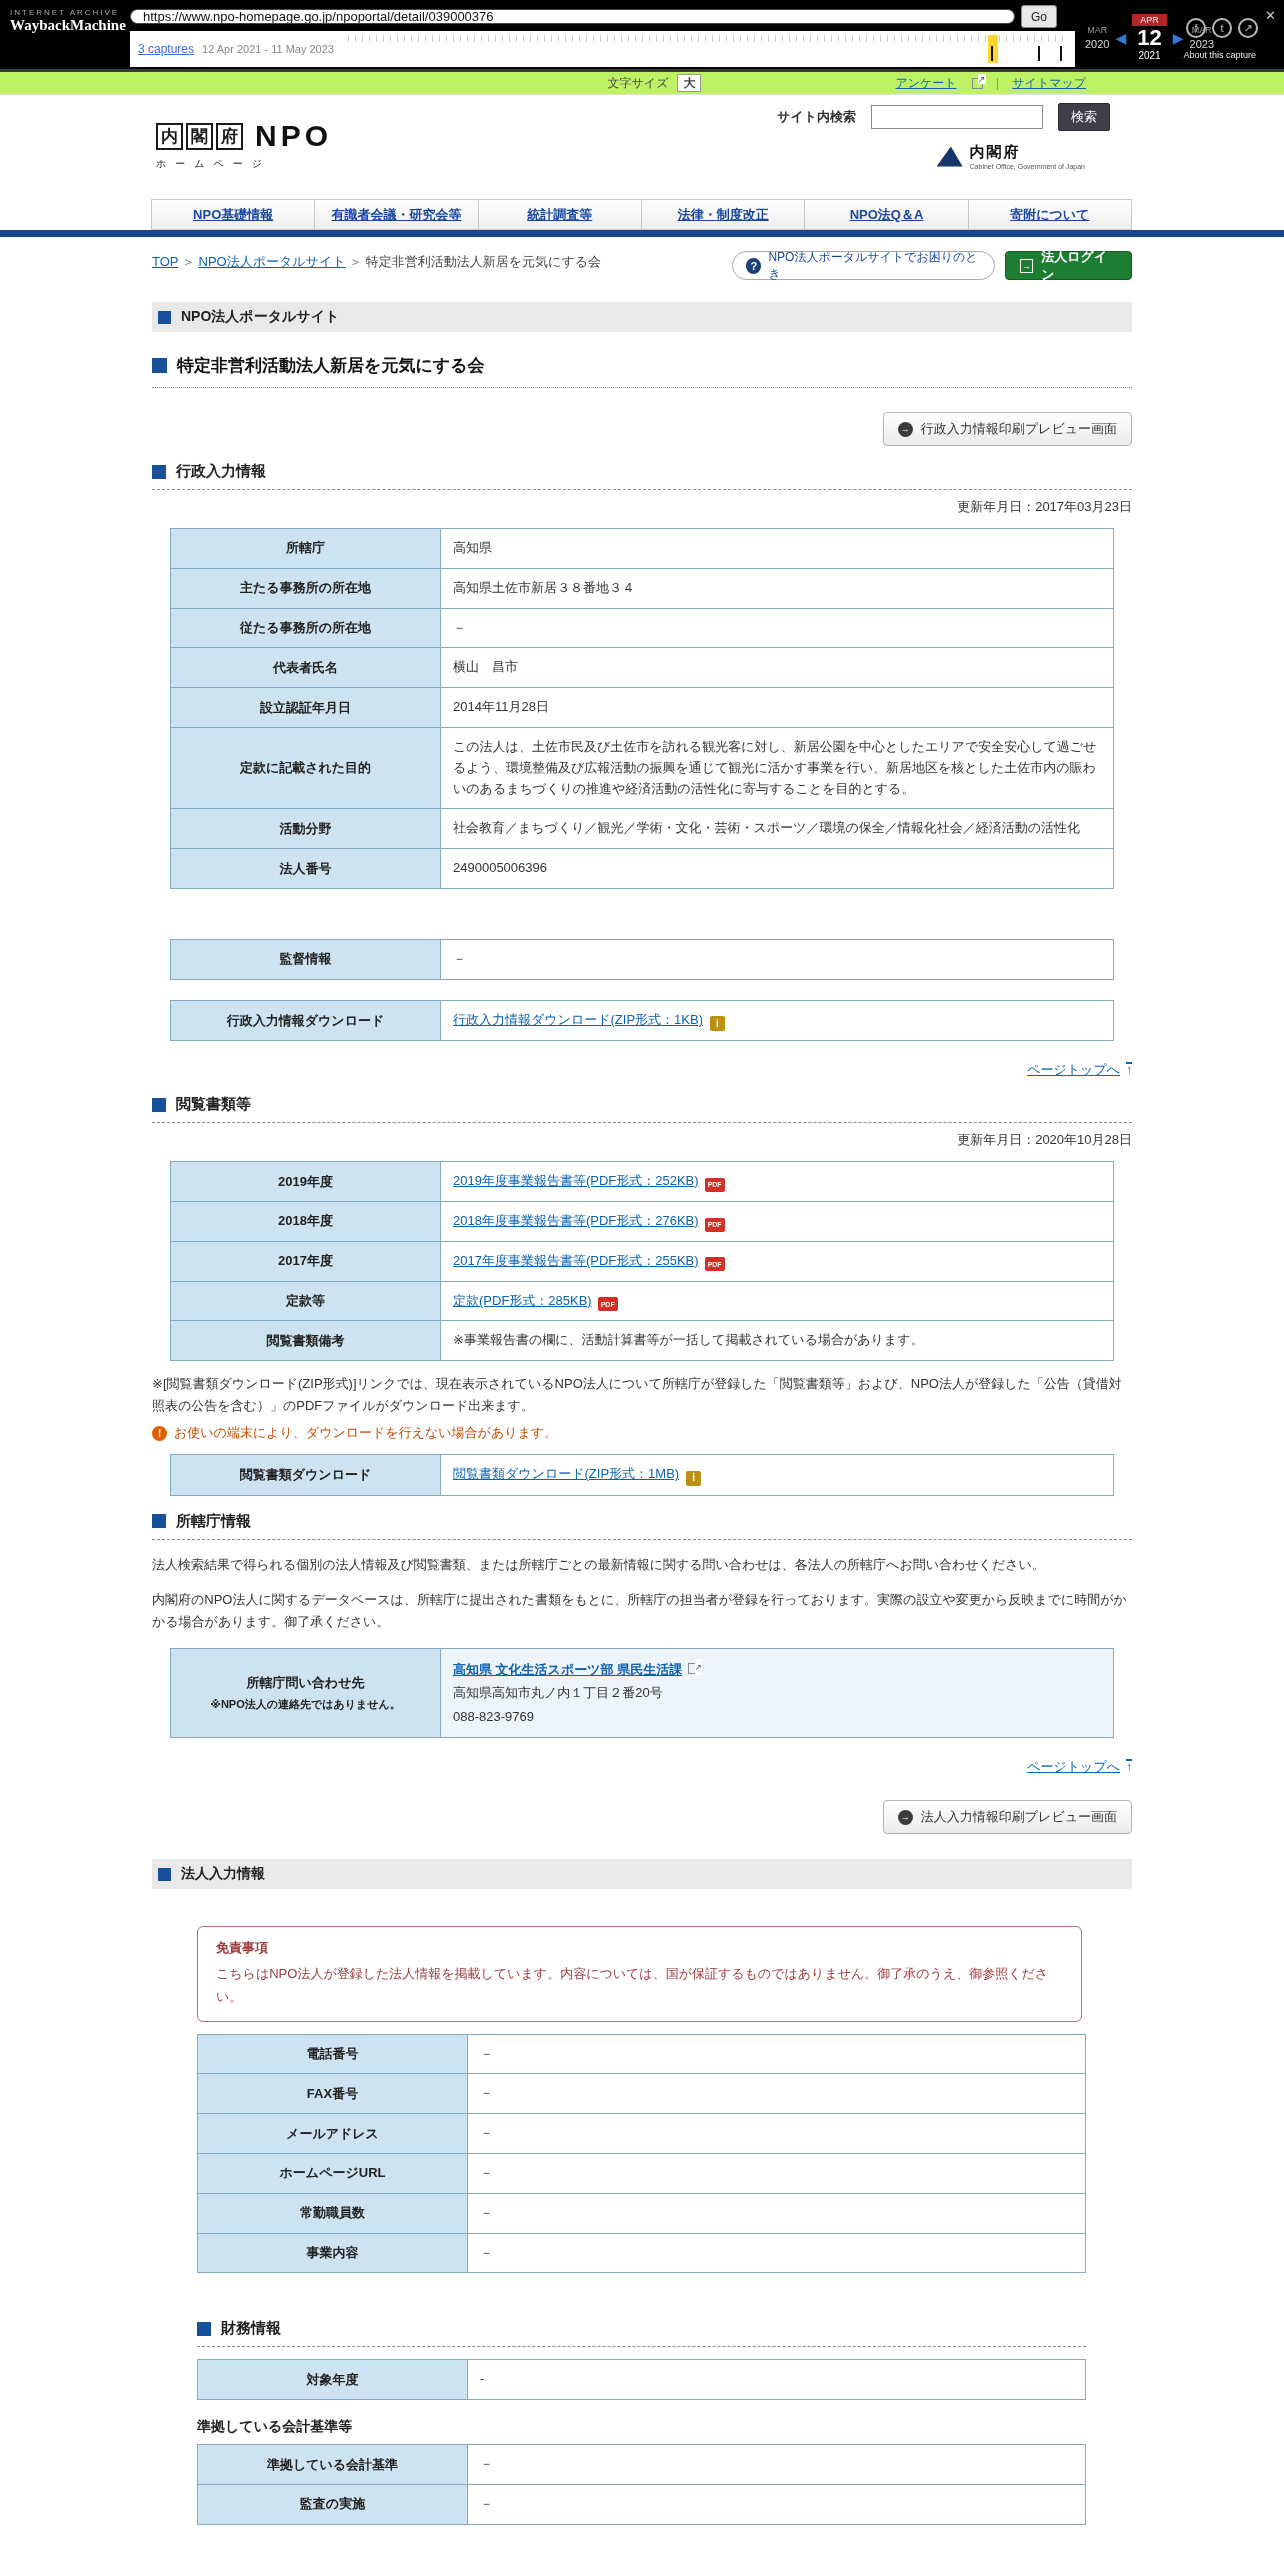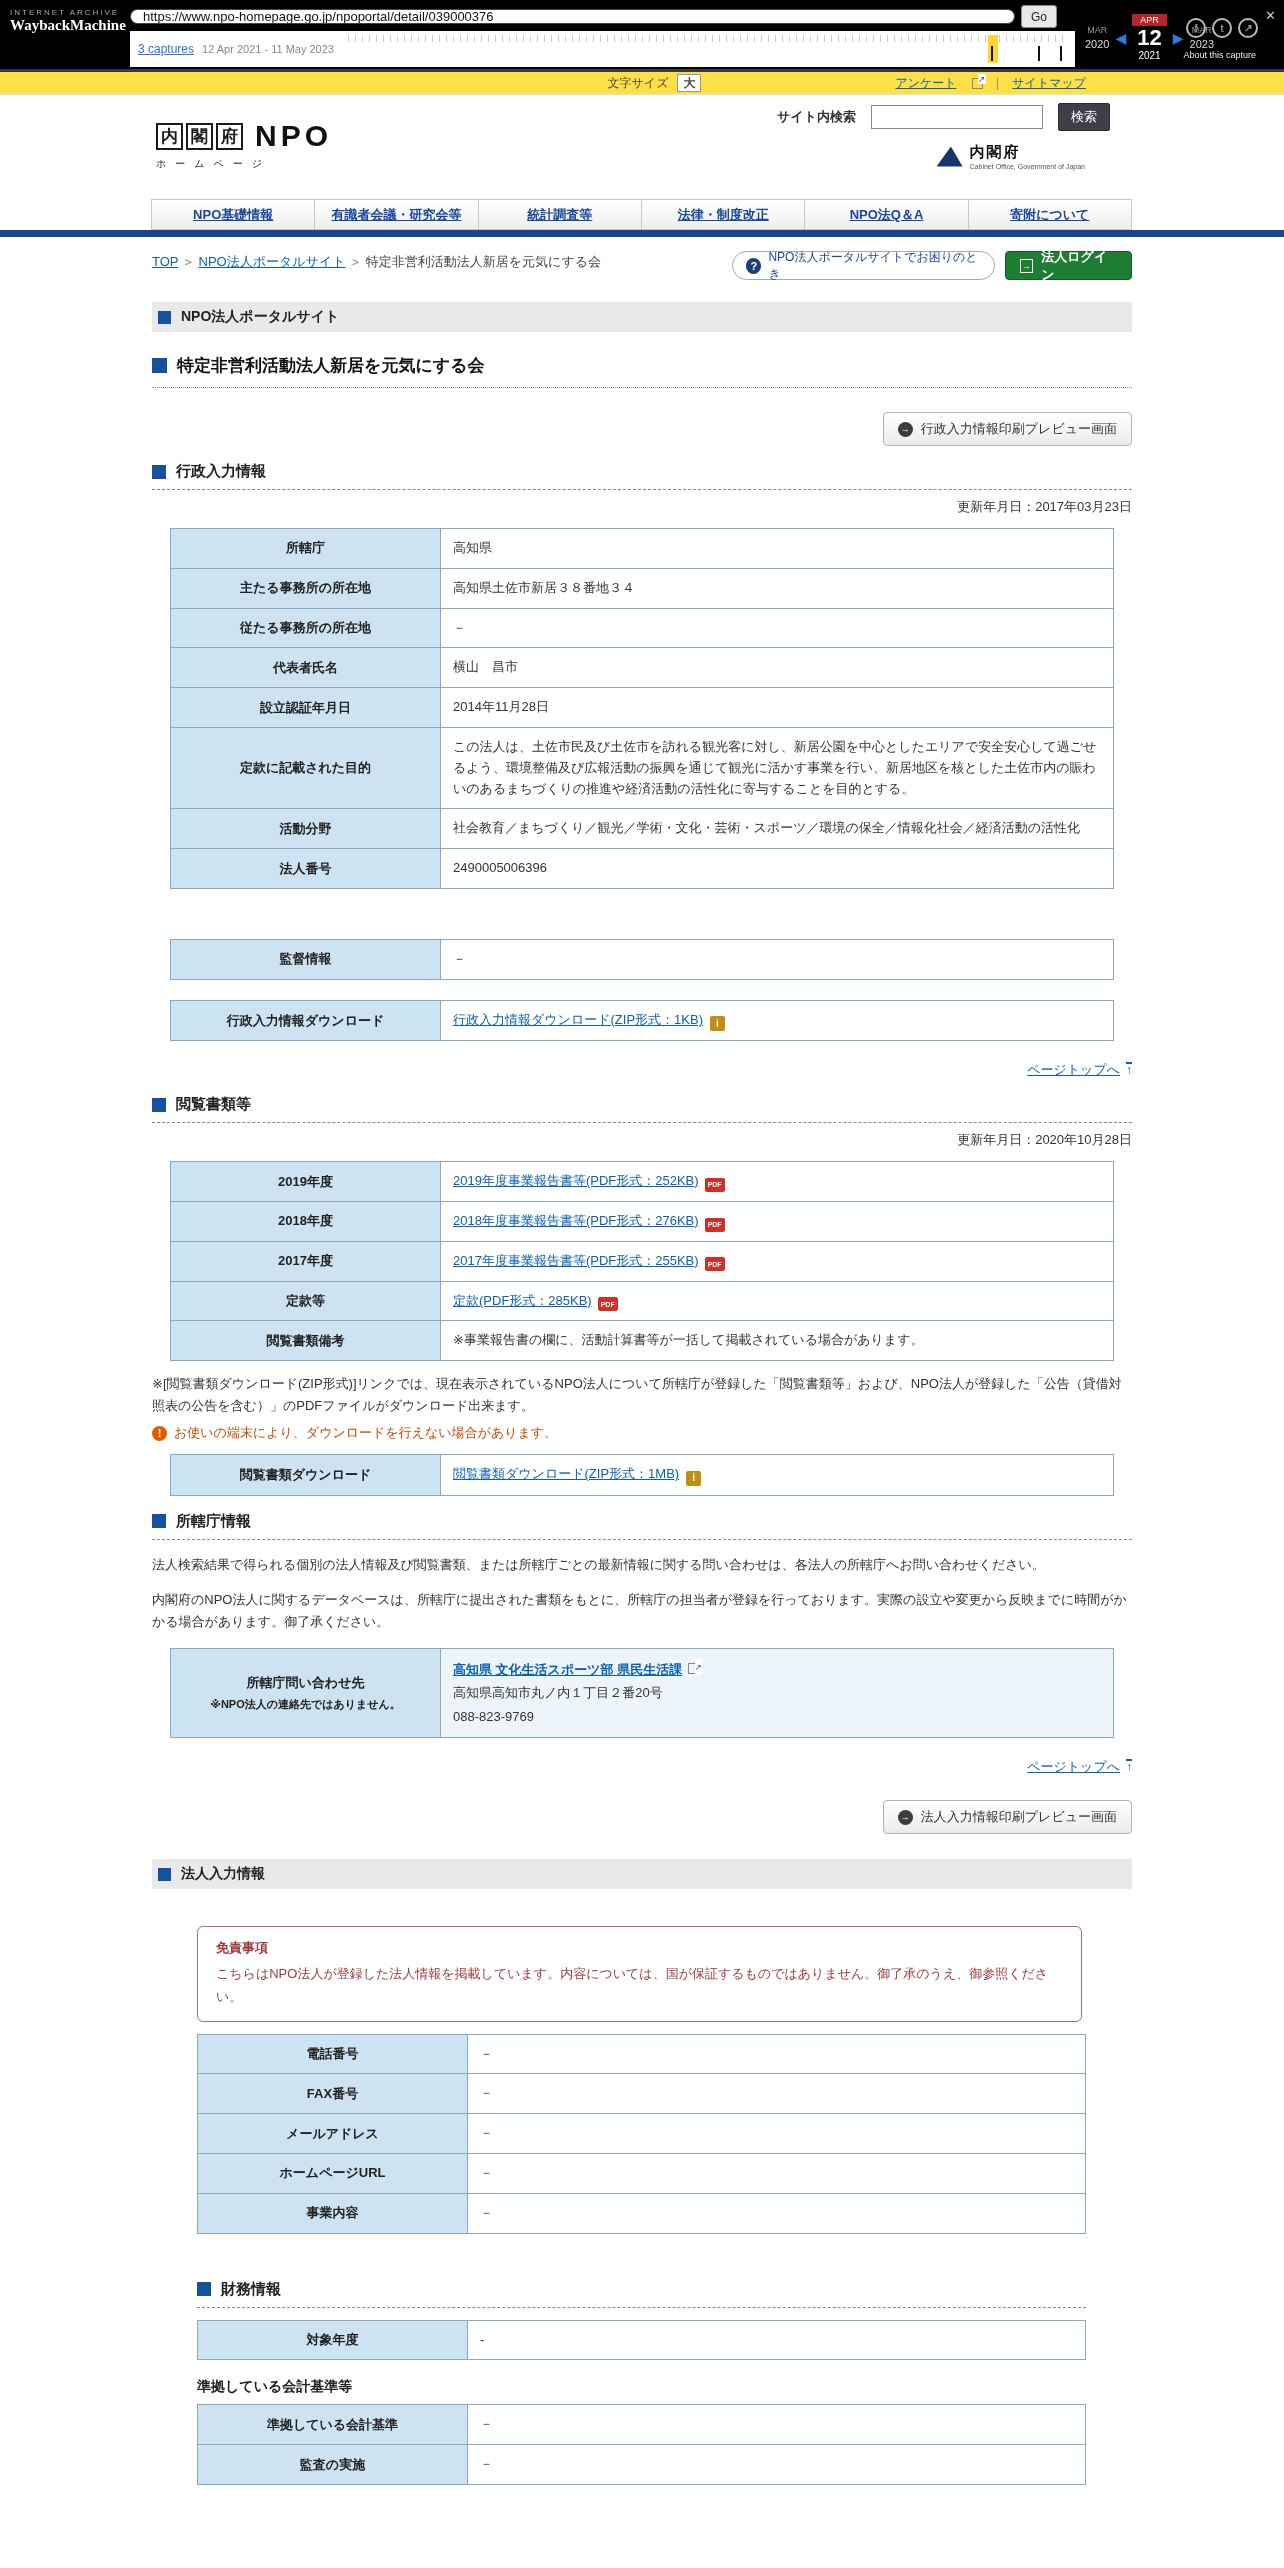--- a/index.html
+++ b/index.html
@@ -34,21 +34,21 @@
   .wb-d { font-size:22px; font-weight:bold; color:#fff; line-height:1.05; }
   .wb-y-cur { font-size:10px; color:#fff; }
   .wb-arrow { color:#2f7bd9; font-size:14px; padding:0 3px; cursor:pointer; }
   .wb-close { position:absolute; top:8px; right:8px; color:#ccc; font-size:13px; cursor:pointer; }
   .wb-circles { position:absolute; top:18px; right:26px; display:flex; gap:6px; }
   .wb-circle { width:20px; height:20px; border:2px solid #bbb; border-radius:50%; color:#bbb; font-size:11px;
                display:flex; align-items:center; justify-content:center; cursor:pointer; }
   .wb-about { position:absolute; top:50px; right:28px; font-size:9px; color:#eee; cursor:pointer; }
 
   
-  .util { background:#fde047; border-bottom:1px solid #e2e2e2; }
+  .util { background:#bef264; border-bottom:1px solid #e2e2e2; }
   .util-in { width:980px; margin:0 auto; height:22px; display:flex; align-items:center; justify-content:flex-end;
              gap:9px; font-size:12px; padding-right:46px; color:#444; }
   .size-box { background:#fff; border:1px solid #999; padding:0 5px; font-weight:bold; line-height:16px; margin-right:185px; }
   .util a { color:#0b62b4; text-decoration:underline; }
   .sep { color:#777; }
 
   .hd { position:relative; width:980px; margin:0 auto; height:104px; }
   .site-logo { position:absolute; left:4px; top:24px; cursor:pointer; }
   .logo-row { display:flex; align-items:center; }
   .logo-box { width:27px; height:27px; border:2px solid #1a1a1a; display:flex; align-items:center; justify-content:center;
@@ -457,20 +457,24 @@
       </tr>
       <tr>
         <th>メールアドレス</th>
         <td>－</td>
       </tr>
       <tr>
         <th>ホームページURL</th>
         <td>－</td>
       </tr>
       <tr>
+        <th>常勤職員数</th>
+        <td>－</td>
+      </tr>
+      <tr>
         <th>事業内容</th>
         <td>－</td>
       </tr>
     </tbody>
       </table>
 
     <div class="sec-h mt46">
       <span class="sq"></span>
       <span class="t">財務情報</span>
     </div>

